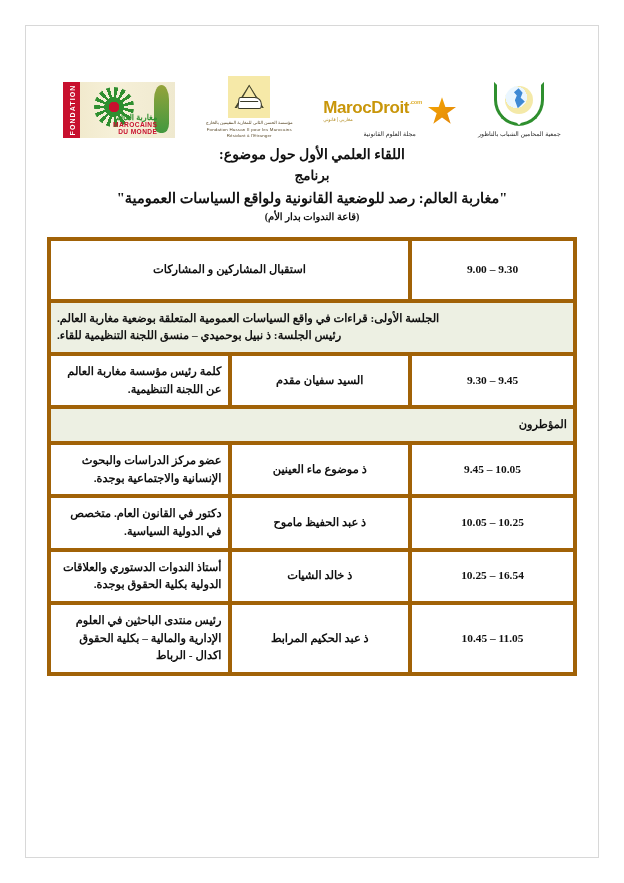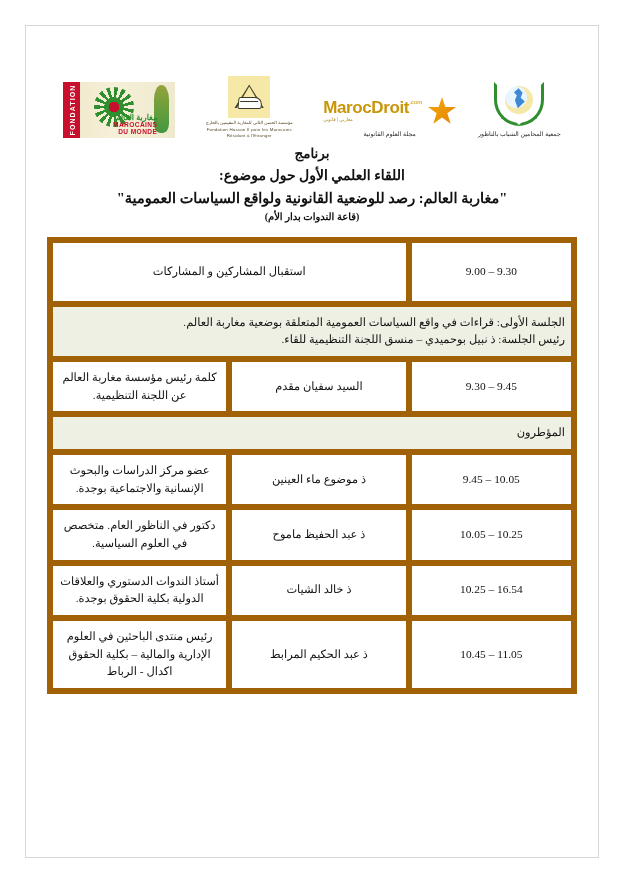--- a/index.html
+++ b/index.html
@@ -245,47 +245,47 @@
 
   
   .prog-wrap { padding: 12px 21px 0 21px; }
   table.program {
     width: 100%;
     border-collapse: collapse;
     table-layout: fixed;
     direction: rtl;
   }
   table.program td {
-    border: 6px solid #a16207;
+    border: 4px solid #a16207;
     vertical-align: middle;
     padding: 7px 6px;
     font-size: 11.4px;
-    font-weight: normal;
+    font-weight: bold;
     color: #111;
     line-height: 1.55;
   }
   td.time {
     width: 101px;
     text-align: center;
     direction: ltr;
     font-size: 11.6px;
     font-family: "Liberation Serif", serif;
   }
   td.person {
     width: 240px;
     text-align: center;
   }
   td.role {
-    text-align: center;
+    text-align: right;
   }
   tr.green td, td.green {
     background: #edf0e3;
   }
   td.section {
-    text-align: right;
+    text-align: left;
     padding: 13px 26px;
     line-height: 1.85;
     margin-left: 14px;
   }
   td.section .sec-line { display: block; }
   td.subhead {
     padding: 16px 6px;
     font-size: 12px;
   }
   tr.tall td { height: 44px; }
@@ -343,22 +343,22 @@
         <div class="av-bird"></div>
         <div class="av-wreath-l"></div>
         <div class="av-wreath-r"></div>
       </div>
       <div class="logo-caption">جمعية المحامين الشباب بالناظور</div>
     </div>
 
   </div>
 
   <div class="titles">
+    <div class="t-line t2">اللقاء العلمي الأول حول موضوع:</div>
     <div class="t-line t1">برنامج</div>
-    <div class="t-line t2">اللقاء العلمي الأول حول موضوع:</div>
     <div class="t-line t3">"مغاربة العالم: رصد للوضعية القانونية ولواقع السياسات العمومية"</div>
     <div class="t-line t5">(قاعة الندوات بدار الأم)</div>
   </div>
 
   <div class="prog-wrap">
     <table class="program">
       <tbody>
 
         <tr class="tall">
           <td class="time">9.00 – 9.30</td>
@@ -384,21 +384,21 @@
 
         <tr>
           <td class="time">9.45 – 10.05</td>
           <td class="person">ذ موضوع ماء العينين</td>
           <td class="role">عضو مركز الدراسات والبحوث الإنسانية والاجتماعية بوجدة.</td>
         </tr>
 
         <tr>
           <td class="time">10.05 – 10.25</td>
           <td class="person">ذ عبد الحفيظ ماموح</td>
-          <td class="role">دكتور في الناظور العام. متخصص في العلوم السياسية.</td>
+          <td class="role">دكتور في القانون العام. متخصص في الدولية السياسية.</td>
         </tr>
 
         <tr>
           <td class="time">10.25 – 16.54</td>
           <td class="person">ذ خالد الشيات</td>
           <td class="role">أستاذ الندوات الدستوري والعلاقات الدولية بكلية الحقوق بوجدة.</td>
         </tr>
 
         <tr>
           <td class="time">10.45 – 11.05</td>

